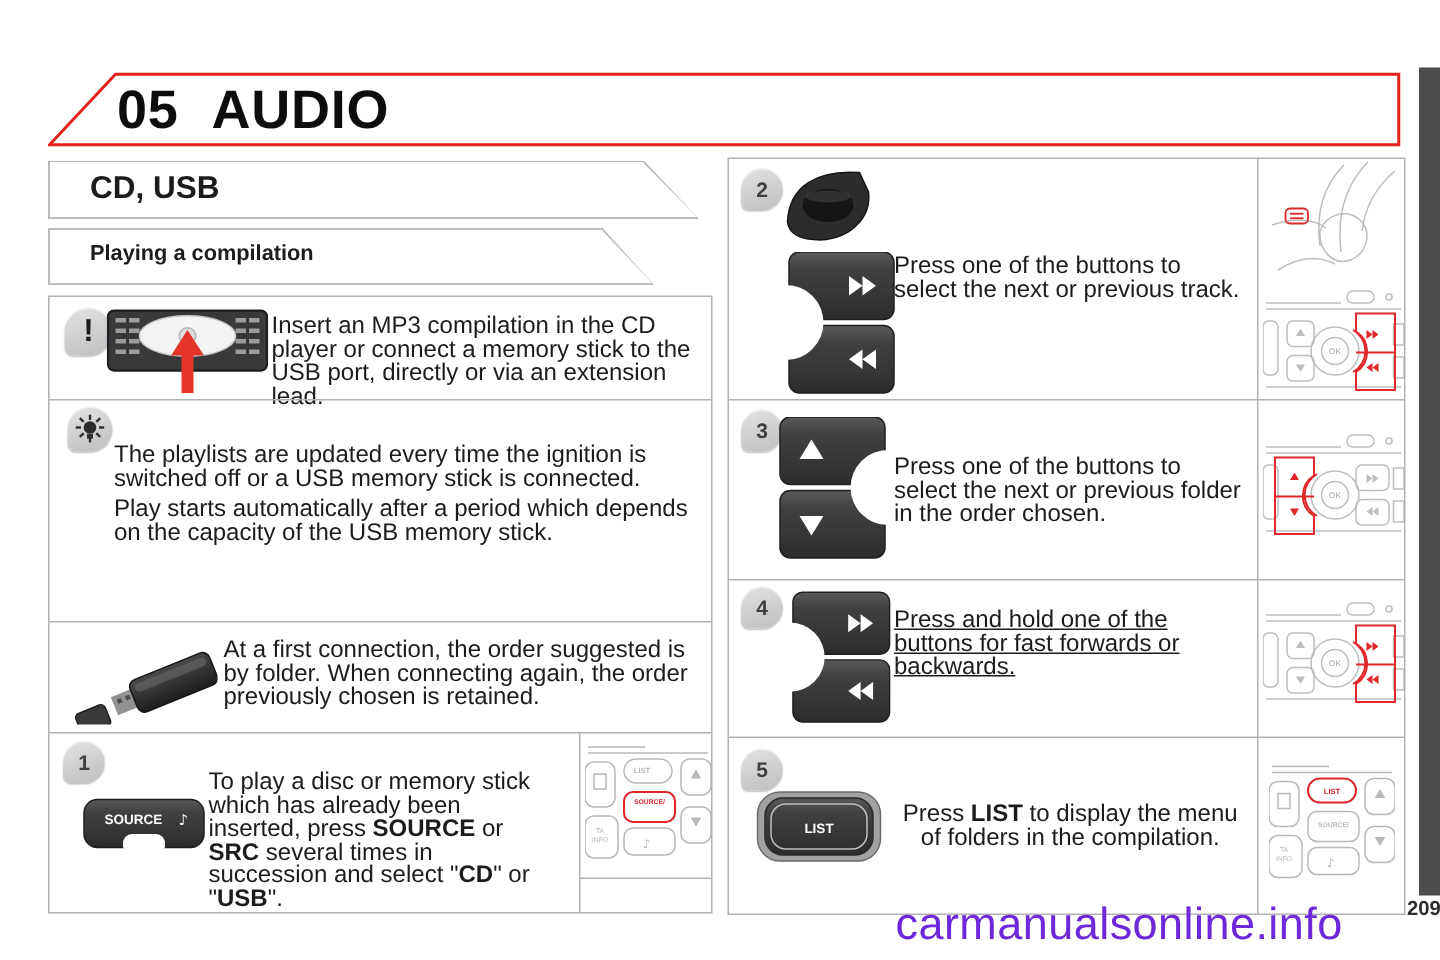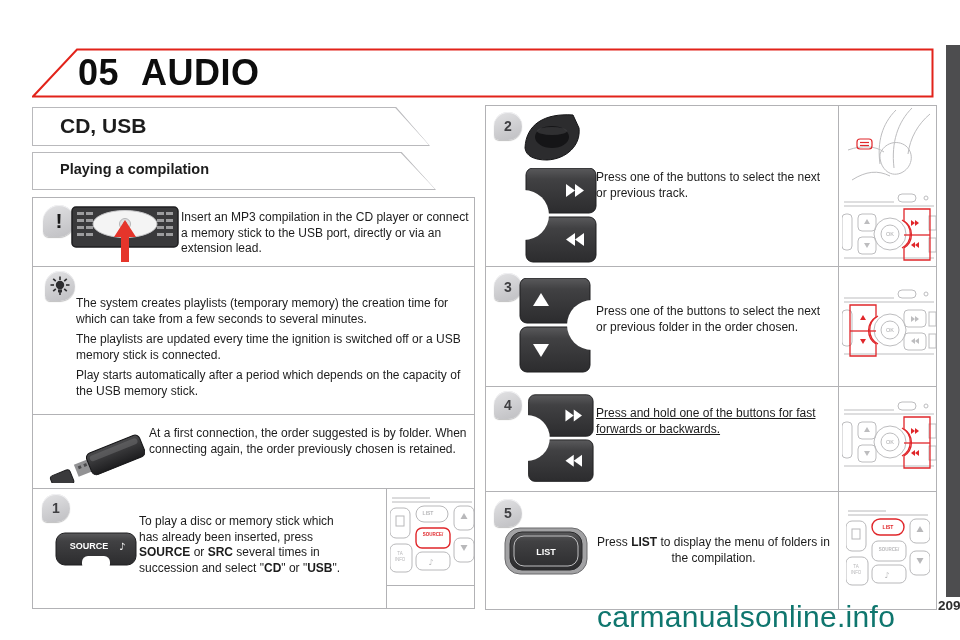--- a/index.html
+++ b/index.html
@@ -7,46 +7,46 @@
         font-family:"Liberation Sans",sans-serif;color:#1c1c1c;}
   .abs{position:absolute;}
   
   .banner{left:32px;top:48px;width:902px;height:50px;}
   .banner-text{left:78px;top:50px;height:46px;display:flex;align-items:center;gap:22px;
                font-size:36px;font-weight:bold;color:#0d0d0d;letter-spacing:.5px;}
   
   .slant{background:#b9b9bc;}
   .slant,.slant-in{clip-path:polygon(0 0,91.5% 0,100% 100%,0 100%);}
   .slant-in{position:absolute;inset:1px;background:#fff;}
-  .title1{left:32px;top:107px;width:398px;height:39px;}
+  .title1{left:32px;top:107px;width:398px;height:39px;padding-left:36px;}
   .title1 span{position:absolute;left:28px;top:7px;font-size:21px;font-weight:bold;}
   .title2{left:32px;top:152px;width:404px;height:38px;}
   .title2 span{position:absolute;left:28px;top:9px;font-size:14.5px;font-weight:bold;}
   
   .box{border:1px solid #b2b2b5;}
   .leftcol{left:32px;top:197px;width:441px;height:410px;}
   .rightcol{left:485px;top:105px;width:450px;height:503px;}
   .row{position:absolute;left:0;width:100%;box-sizing:border-box;}
   .hline{position:absolute;left:0;width:100%;height:0;border-top:1px solid #b2b2b5;}
   .vline{position:absolute;top:0;height:100%;width:0;border-left:1px solid #b2b2b5;}
   
-  .body-txt{font-size:12px;line-height:15.5px;color:#1c1c1c;}
+  .body-txt{font-size:16px;line-height:15.5px;color:#1c1c1c;}
   .body-txt p{margin:0 0 5px 0;}
   b{font-weight:bold;}
   
   .badge{width:28px;height:28px;border-radius:50% 50% 50% 18%;
          background:linear-gradient(160deg,#e3e3e5 0%,#c9c9cc 70%,#bfbfc2 100%);
          box-shadow:inset 0 1px 0 #f2f2f4,0 1px 1px rgba(0,0,0,.25);
          display:flex;align-items:center;justify-content:center;
          font-size:14px;font-weight:bold;color:#3f3f42;}
   .badge.big{width:32px;height:32px;font-size:21px;color:#1a1a1a;}
   
   .darkband{left:946px;top:45px;width:14px;height:552px;background:#4d4d4f;}
   .pagenum{left:893px;top:598px;font-size:13.5px;font-weight:bold;color:#2e2e2e;margin-left:45px;}
-  .watermark{left:597px;top:600px;font-size:30px;color:#0f766e;letter-spacing:.3px;
+  .watermark{left:597px;top:600px;font-size:30px;color:#6d28d9;letter-spacing:.3px;
              white-space:nowrap;z-index:9;}
   .svgart{display:block;}
 </style>
 </head>
 <body>
 
 <svg width="0" height="0" style="position:absolute">
   <defs>
     <linearGradient id="btng" x1="0" y1="0" x2="0" y2="1">
       <stop offset="0" stop-color="#5a5a5c"></stop>
@@ -125,21 +125,20 @@
             <line x1="3.2" y1="2.8" x2="5.8" y2="5.2"></line>
               <line x1="14.2" y1="12.8" x2="16.8" y2="15.2"></line>
             <line x1="16.8" y1="2.8" x2="14.2" y2="5.2"></line>
               <line x1="3.2" y1="15.2" x2="5.8" y2="12.8"></line>
           </g>
           <circle cx="10" cy="9" r="4.2" fill="#2c2c2e"></circle>
           <rect x="8" y="13.4" width="4" height="3" fill="#2c2c2e"></rect>
         </svg>
       </div>
       <div class="abs body-txt" style="left:43px;top:30px;width:385px;">
-        <p>The system creates playlists (temporary memory) the creation time for which can take from a few seconds to several minutes.</p>
         <p>The playlists are updated every time the ignition is switched off or a USB memory stick is connected.</p>
         <p>Play starts automatically after a period which depends on the capacity of the USB memory stick.</p>
       </div>
     </div>
     <div class="hline" style="top:216px;"></div>
 
     <div class="row" style="top:216px;height:74px;">
       <svg class="abs svgart" style="left:6px;top:5px;" width="106" height="64" viewBox="0 0 106 64">
         <g transform="rotate(-22 53 32)">
           <rect x="4" y="40" width="21" height="15" rx="3" fill="#3a3a3c" stroke="#1d1d1f"></rect>

